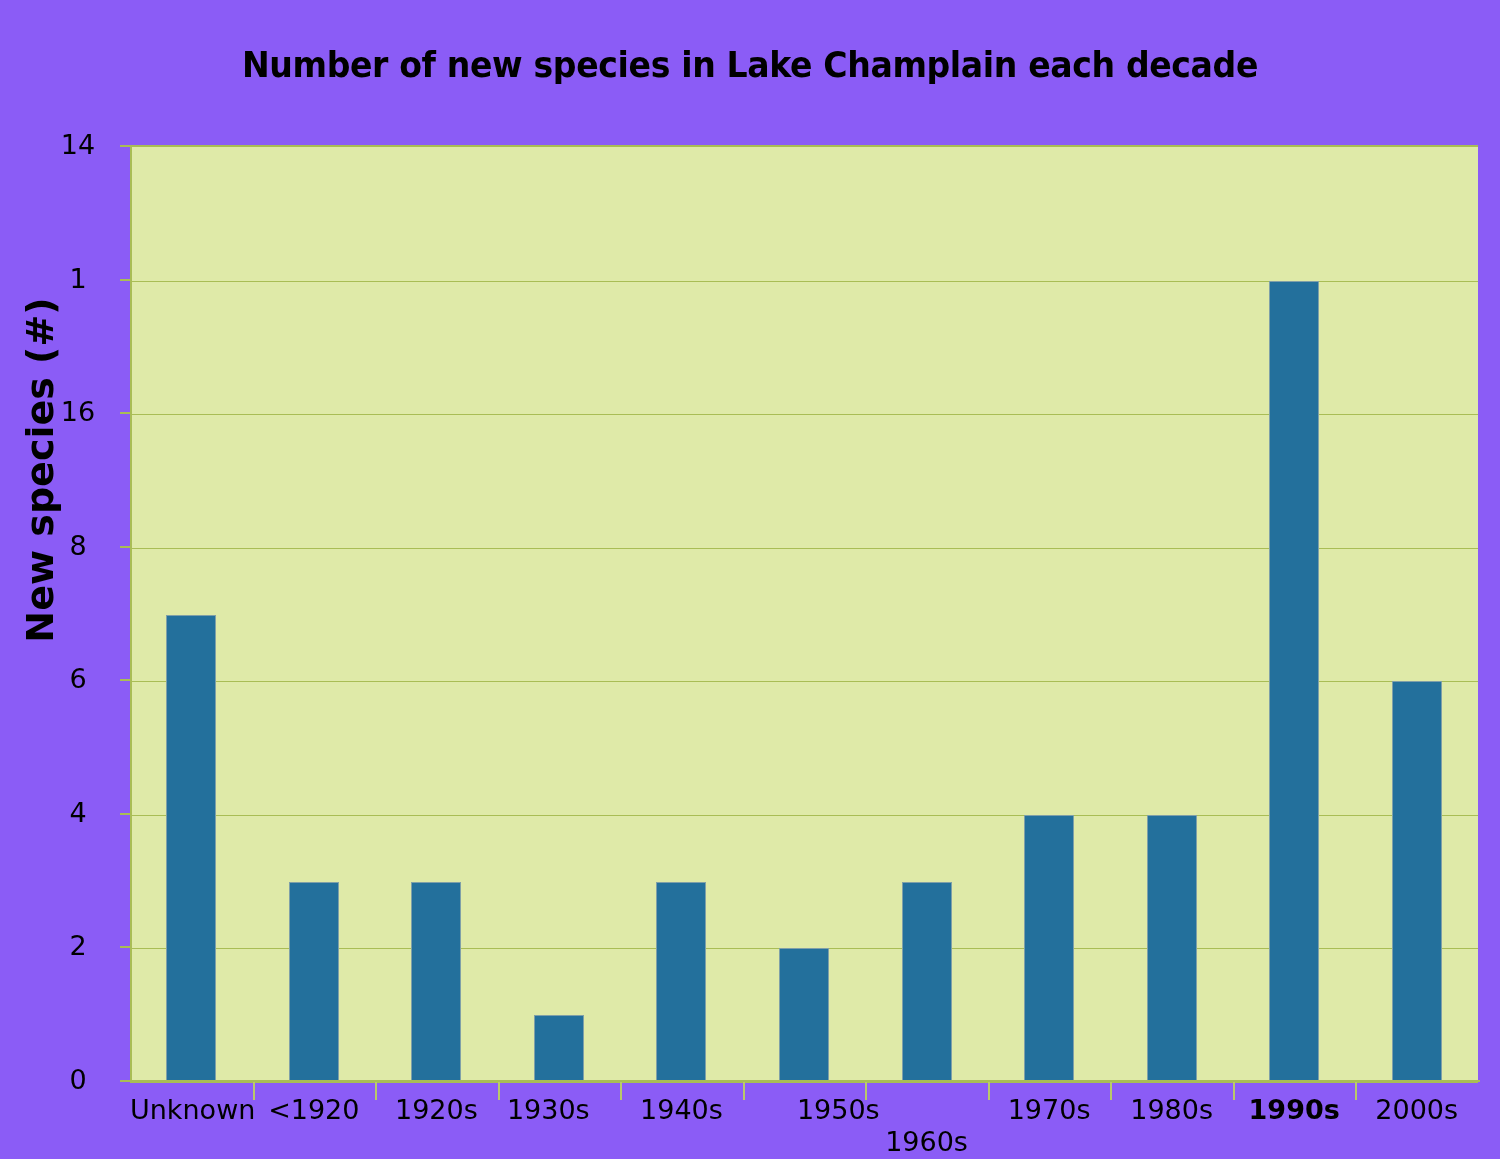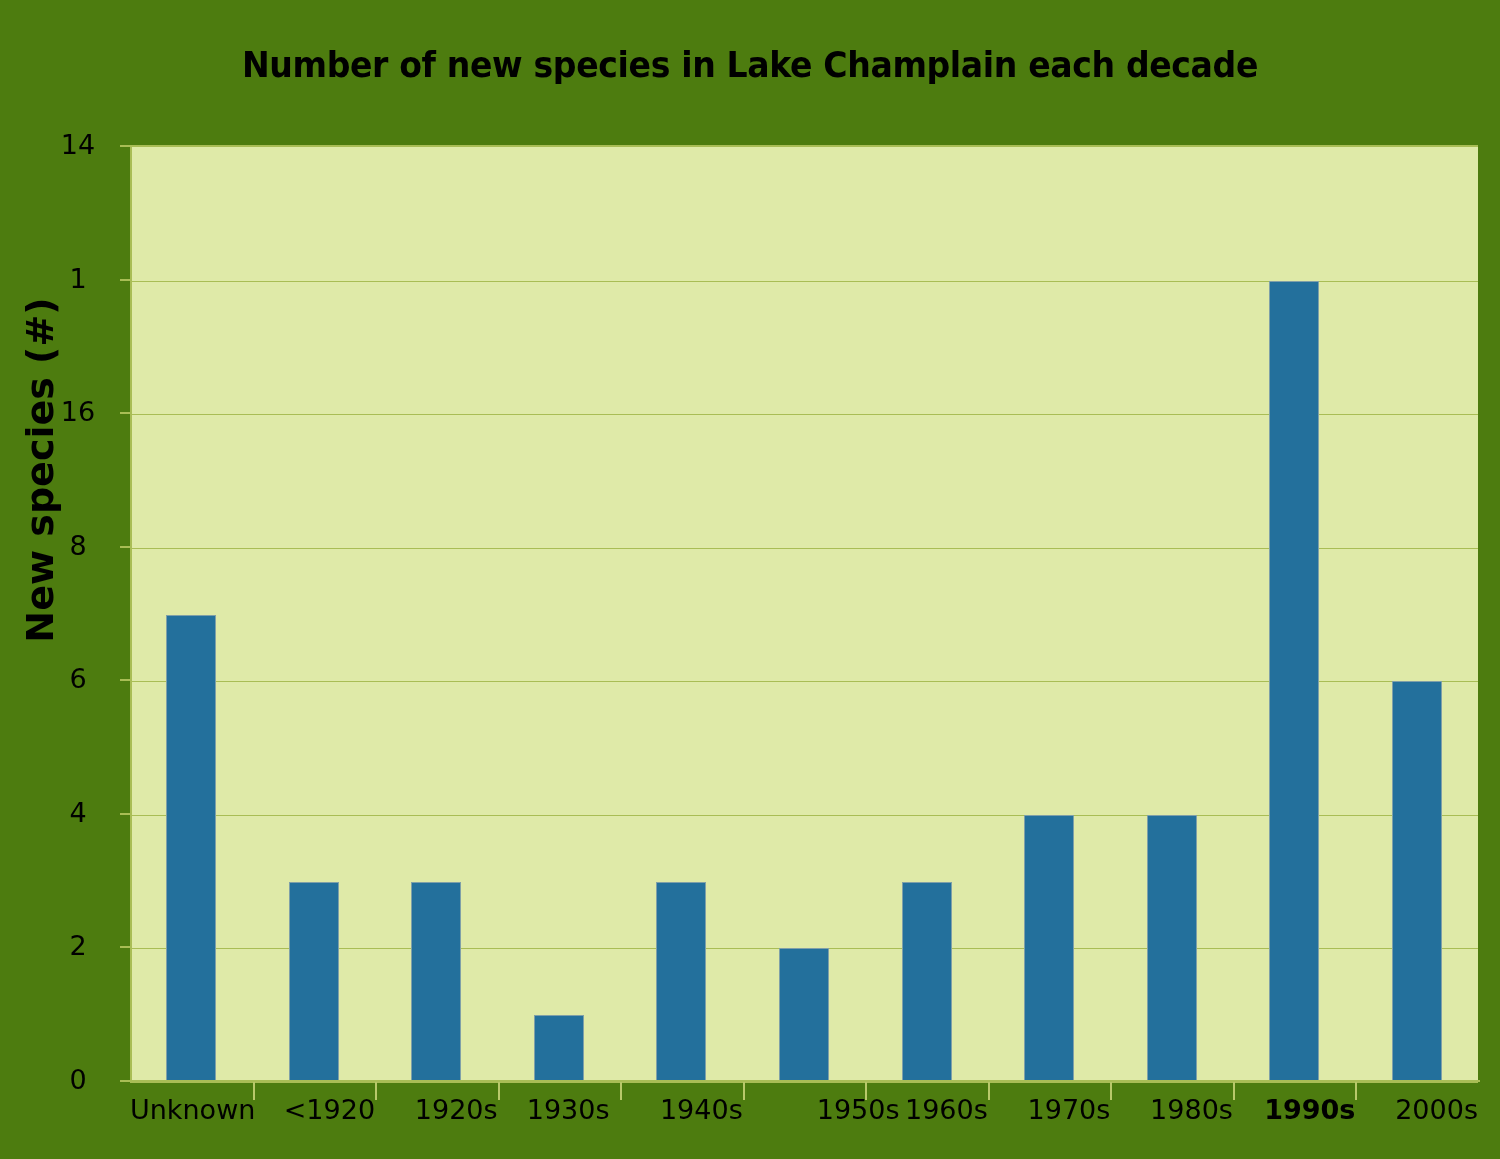--- a/index.html
+++ b/index.html
@@ -11,21 +11,21 @@
     width: 1500px;
     height: 1159px;
     font-family: "DejaVu Sans", "Liberation Sans", sans-serif;
     overflow: hidden;
     position: relative;
   }
 
   #chart-root {
     position: absolute;
     inset: 0;
-    background: #4d7c0f;
+    background: #8b5cf6;
   }
 
   
   .chart-title {
     position: absolute;
     top: 44px;
     left: 0;
     width: 1500px;
     text-align: center;
     font-family: "DejaVu Sans", "Liberation Sans", sans-serif;
@@ -113,21 +113,21 @@
   .x-tick-mark {
     position: absolute;
     top: 1082px;
     width: 2px;
     height: 18px;
     background: #b9c96a;
   }
   .x-tick-label {
     position: absolute;
     top: 1095px;
-    text-align: right;
+    text-align: center;
     font-size: 27px;
     color: #000000;
     white-space: nowrap;
     line-height: 1.1;
   }
 
   
   .bar {
     position: absolute;
     bottom: 0;
@@ -196,21 +196,21 @@
       <div class="x-tick-label" style="left: 252.545px; width: 122.545px;">&lt;1920</div>
       <div class="x-tick-mark" style="left: 252.545px;"></div>
       <div class="x-tick-label" style="left: 375.091px; width: 122.545px;">1920s</div>
       <div class="x-tick-mark" style="left: 375.091px;"></div>
       <div class="x-tick-label" style="left: 487px; width: 122.545px;">1930s</div>
       <div class="x-tick-mark" style="left: 497.636px;"></div>
       <div class="x-tick-label" style="left: 620.182px; width: 122.545px;">1940s</div>
       <div class="x-tick-mark" style="left: 620.182px;"></div>
       <div class="x-tick-label" style="left: 777px; width: 122.545px;">1950s</div>
       <div class="x-tick-mark" style="left: 742.727px;"></div>
-      <div class="x-tick-label" style="left: 865.273px; width: 122.545px;">1960s</div>
+      <div class="x-tick-label" style="left: 865.273px; width: 122.545px; margin-top: 32px;">1960s</div>
       <div class="x-tick-mark" style="left: 865.273px;"></div>
       <div class="x-tick-label" style="left: 987.818px; width: 122.545px;">1970s</div>
       <div class="x-tick-mark" style="left: 987.818px;"></div>
       <div class="x-tick-label" style="left: 1110.36px; width: 122.545px;">1980s</div>
       <div class="x-tick-mark" style="left: 1110.36px;"></div>
       <div class="x-tick-label" style="left: 1232.91px; width: 122.545px; font-weight: bold;">1990s</div>
       <div class="x-tick-mark" style="left: 1232.91px;"></div>
       <div class="x-tick-label" style="left: 1355.45px; width: 122.545px;">2000s</div>
       <div class="x-tick-mark" style="left: 1355.45px;"></div>
     </div>

